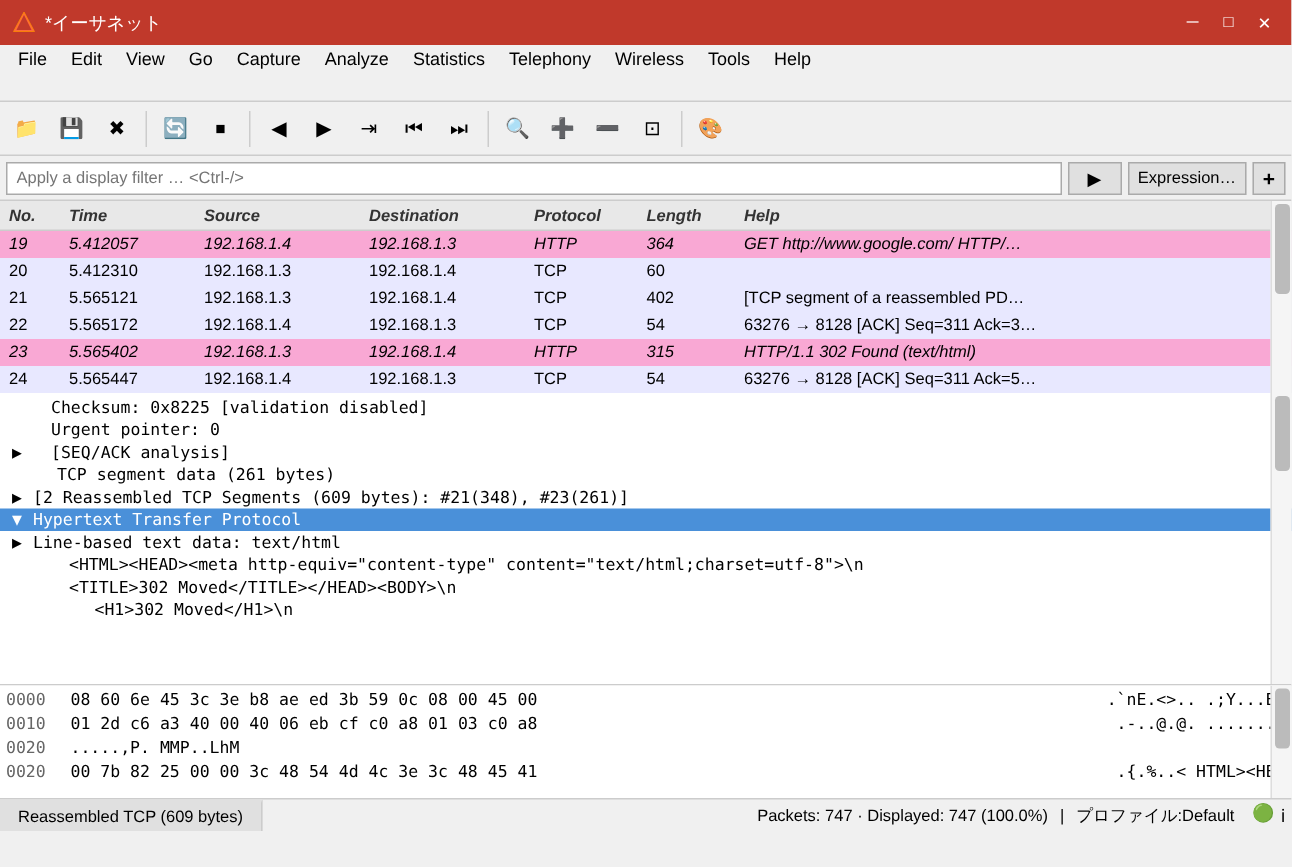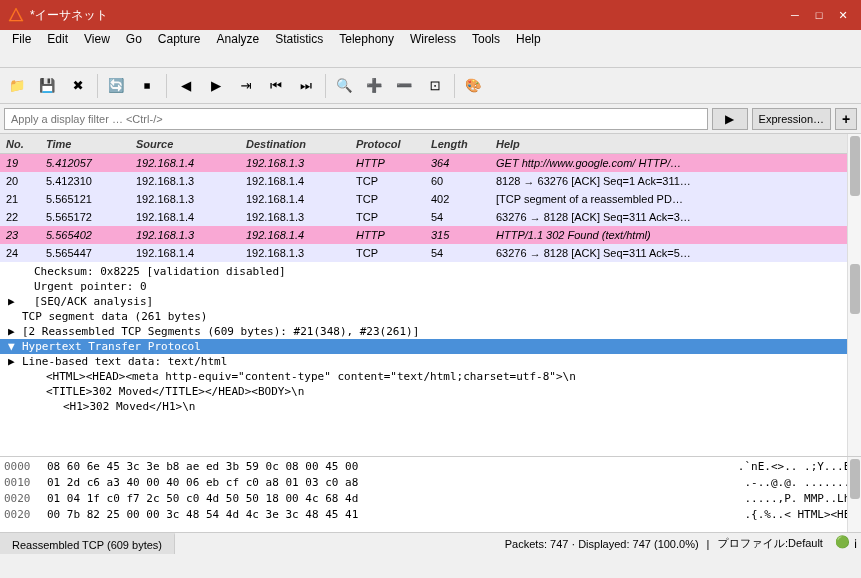--- a/index.html
+++ b/index.html
@@ -154,21 +154,20 @@
           <div class="pkt-col">364</div>
           <div class="pkt-col">GET http://www.google.com/ HTTP/…</div>
         </div>
         <div class="packet-row tcp">
           <div class="pkt-col">20</div>
           <div class="pkt-col">5.412310</div>
           <div class="pkt-col">192.168.1.3</div>
           <div class="pkt-col">192.168.1.4</div>
           <div class="pkt-col">TCP</div>
           <div class="pkt-col">60</div>
-          <div class="pkt-col">8128 → 63276 [ACK] Seq=1 Ack=311…</div>
         </div>
         <div class="packet-row tcp">
           <div class="pkt-col">21</div>
           <div class="pkt-col">5.565121</div>
           <div class="pkt-col">192.168.1.3</div>
           <div class="pkt-col">192.168.1.4</div>
           <div class="pkt-col">TCP</div>
           <div class="pkt-col">402</div>
           <div class="pkt-col">[TCP segment of a reassembled PD…</div>
         </div>
@@ -215,21 +214,21 @@
       <div class="detail-row">
         <span class="detail-expand"></span>
         <span style="margin-left: 12px;">Urgent pointer: 0</span>
       </div>
       <div class="detail-row">
         <span class="detail-expand"><span class="detail-triangle">▶</span></span>
         <span style="margin-left: 12px;">[SEQ/ACK analysis]</span>
       </div>
       <div class="detail-row">
         <span class="detail-expand"></span>
-        <span style="margin-left: 0;">TCP segment data (261 bytes)</span>
+        <span style="margin-left: 16px;">TCP segment data (261 bytes)</span>
       </div>
       <div class="detail-row">
         <span class="detail-expand"><span class="detail-triangle">▶</span></span>
         <span style="margin-left: 0px;">[2 Reassembled TCP Segments (609 bytes): #21(348), #23(261)]</span>
       </div>
       <div class="detail-row selected">
         <span class="detail-expand"><span class="detail-triangle">▼</span></span>
         <span style="margin-left: 0px;">Hypertext Transfer Protocol</span>
       </div>
       <div class="detail-row">
@@ -261,21 +260,20 @@
         <span class="hex-bytes">08 60 6e 45 3c 3e b8 ae  ed 3b 59 0c 08 00 45 00</span>
         <span class="hex-ascii">.`nE.&lt;&gt;.. .;Y...E.</span>
       </div>
       <div class="hex-row">
         <span class="hex-offset">0010</span>
         <span class="hex-bytes">01 2d c6 a3 40 00 40 06  eb cf c0 a8 01 03 c0 a8</span>
         <span class="hex-ascii">.-..@.@. ........</span>
       </div>
       <div class="hex-row">
         <span class="hex-offset">0020</span>
-        <span class="hex-bytes">01 04 1f c0 f7 2c 50 c0  4d 50 50 18 00 4c 68 4d</span>
         <span class="hex-ascii">.....,P. MMP..LhM</span>
       </div>
       <div class="hex-row">
         <span class="hex-offset">0020</span>
         <span class="hex-bytes">00 7b 82 25 00 00 3c 48  54 4d 4c 3e 3c 48 45 41</span>
         <span class="hex-ascii">.{.%..&lt; HTML&gt;&lt;HEA</span>
       </div>
     </div>
   <div class="scroll-indicator">
     <div class="scroll-thumb" style="top:2px;height:40px;"></div>

